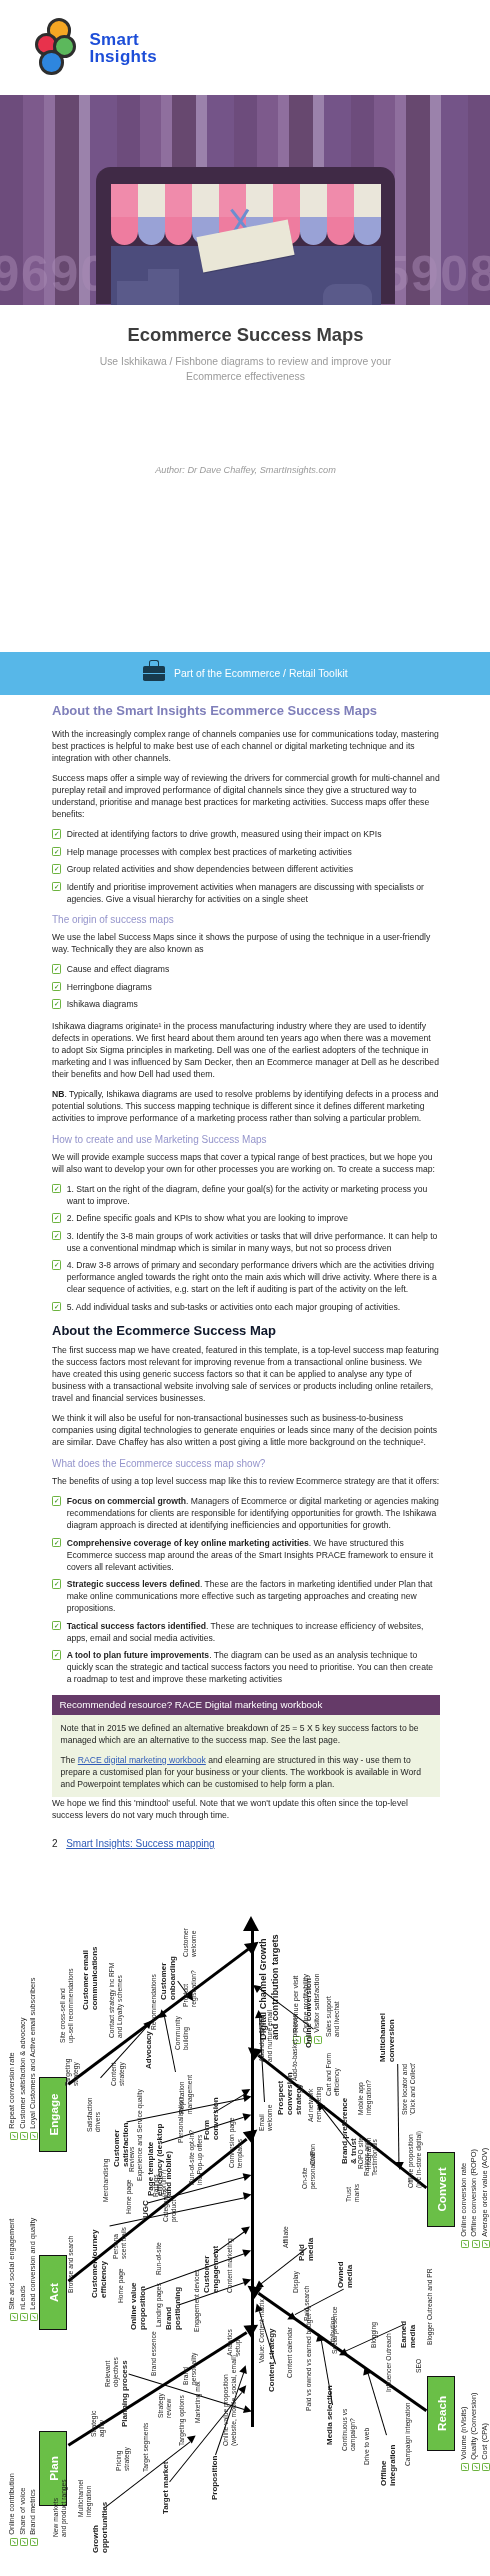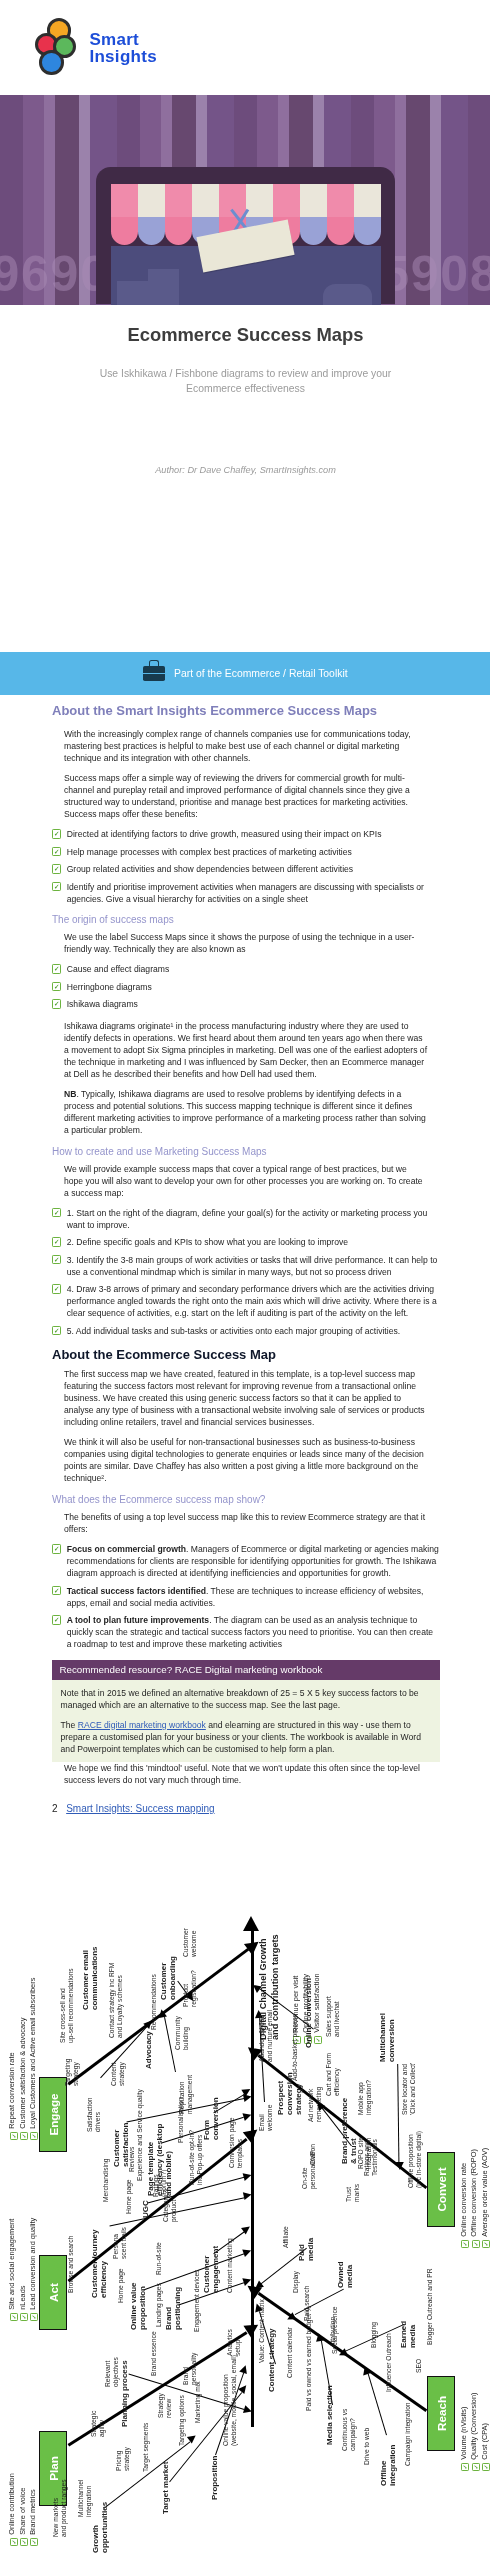--- a/index.html
+++ b/index.html
@@ -28,35 +28,35 @@
   .awn-top div{flex:1;}
   .awn-sc{display:flex;height:28px;}
   .awn-sc div{flex:1;border-radius:0 0 613px 613px;}
   .interior{position:absolute;left:14.7px;top:79px;width:270px;height:59px;background:#4c4c7c;overflow:hidden;}
   .sil{position:absolute;background:#5a5a8a;}
   .cord{position:absolute;background:#6b8ecf;width:2.5px;}
   .sign{position:absolute;left:103px;top:61px;width:93px;height:36px;background:#eae7d7;transform:rotate(-11deg);box-shadow:0 1.2px 0 rgba(0,0,0,.15);}
 
   
   .title{position:absolute;top:324px;left:0;width:491px;text-align:center;font-size:18.4px;font-weight:bold;color:#3d3d3d;}
-  .subtitle{position:absolute;top:366px;left:74px;width:343px;text-align:center;font-size:10.4px;color:#9b9b9b;line-height:1.45;}
+  .subtitle{position:absolute;top:354px;left:74px;width:343px;text-align:center;font-size:10.4px;color:#9b9b9b;line-height:1.45;}
   .author{position:absolute;top:465px;left:0;width:491px;text-align:center;font-size:9.2px;font-style:italic;color:#9b9b9b;}
 
   
   .band{position:absolute;top:652px;left:0;width:491px;height:43px;background:#57b7e8;color:#fff;display:flex;align-items:center;justify-content:center;gap:8.6px;font-size:10.4px;}
   .case{position:relative;width:22px;height:15.3px;background:#173a4d;border-radius:1.8px;}
   .case:before{content:"";position:absolute;left:5.5px;top:-5.5px;width:8.6px;height:4.9px;border:1.8px solid #173a4d;border-bottom:none;border-radius:2.5px 2.5px 0 0;}
   .case-line{position:absolute;left:0;top:6.7px;width:22px;height:1.2px;background:#57b7e8;}
 
   
   .article{position:absolute;top:705px;left:52px;width:388px;font-size:8.6px;line-height:12px;}
   .h1{font-size:13px;font-weight:bold;color:#7f7fba;margin:0 0 11px;}
   .h2{font-size:13px;font-weight:bold;color:#0f172a;margin:12.3px 0 7.4px;}
   .sub{font-size:10px;color:#9494cb;margin:9.8px 0 4.9px;}
-  .article p{margin:0 12px 8px;}
+  .article p{margin:0 0 8px;}
   .cli{position:relative;padding-left:14.7px;margin:0 0 5.5px;}
   .cbx{position:absolute;left:0;top:1.2px;width:7.4px;height:7.4px;border:1.2px solid #6cb33f;border-radius:1.2px;color:#4f9e2f;font-size:6.7px;line-height:7.4px;text-align:center;font-weight:bold;background:#fff;box-sizing:content-box;}
   .rec{margin-top:9.8px;}
   .rec-h{background:#653a68;color:#fff;padding:4.3px 7.4px;font-size:9.8px;}
   .rec-b{background:#eef3e1;padding:6.7px 8.6px 7.4px;}
   .rec-b p{margin:0 0 7.4px;}
   .rec-b p:last-child{margin:0;}
   a{color:#2f5bb7;text-decoration:underline;cursor:pointer;}
   .endnote{margin-top:14.7px;}
   .pfoot{margin-top:17px;font-size:10px;}
@@ -174,20 +174,22 @@
         <div class="cli"><span class="cbx">✓</span><span>4. Draw 3-8 arrows of primary and secondary performance drivers which are the activities driving performance angled towards the right onto the main axis which will drive activity. Where there is a clear sequence of activities, e.g. start on the left if auditing is part of the activity on the left.</span></div>
         <div class="cli"><span class="cbx">✓</span><span>5. Add individual tasks and sub-tasks or activities onto each major grouping of activities.</span></div>
       </div>
     <div class="h2">About the Ecommerce Success Map</div>
     <p>The first success map we have created, featured in this template, is a top-level success map featuring the success factors most relevant for improving revenue from a transactional online business. We have created this using generic success factors so that it can be applied to analyse any type of business with a transactional website involving sale of services or products including online retailers, travel and financial services businesses.</p>
     <p>We think it will also be useful for non-transactional businesses such as business-to-business companies using digital technologies to generate enquiries or leads since many of the decision points are similar. Dave Chaffey has also written a post giving a little more background on the technique².</p>
     <div class="sub">What does the Ecommerce success map show?</div>
     <p>The benefits of using a top level success map like this to review Ecommerce strategy are that it offers:</p>
     <div>
         <div class="cli"><span class="cbx">✓</span><b>Focus on commercial growth</b><span>. Managers of Ecommerce or digital marketing or agencies making recommendations for clients are responsible for identifying opportunities for growth. The Ishikawa diagram approach is directed at identifying inefficiencies and opportunities for growth.</span></div>
+        <div class="cli"><span class="cbx">✓</span><b>Comprehensive coverage of key online marketing activities</b><span>.  We have structured this Ecommerce success map around the areas of the Smart Insights PRACE framework to ensure it covers all relevant activities.</span></div>
+        <div class="cli"><span class="cbx">✓</span><b>Strategic success levers defined</b><span>. These are the factors in marketing identified under Plan that make online communications more effective such as targeting approaches and creating new propositions.</span></div>
         <div class="cli"><span class="cbx">✓</span><b>Tactical success factors identified</b><span>. These are techniques to increase efficiency of websites, apps, email and social media activities.</span></div>
         <div class="cli"><span class="cbx">✓</span><b>A tool to plan future improvements</b><span>. The diagram can be used as an analysis technique to quickly scan the strategic and tactical success factors you need to prioritise. You can then create a roadmap to test and improve these marketing activities</span></div>
       </div>
 
     <div class="rec">
       <div class="rec-h">Recommended resource?  RACE Digital marketing workbook</div>
       <div class="rec-b">
         <p>Note that in 2015 we defined an alternative breakdown of 25 = 5 X 5 key success factors to be managed which are an alternative to the success map. See the last page.</p>
         <p><span>The </span><a>RACE digital marketing workbook</a><span> and elearning are structured in this way - use them to prepare a customised plan for your business or your clients. The workbook is available in Word and Powerpoint templates which can be customised to help form a plan.</span></p>
       </div>

